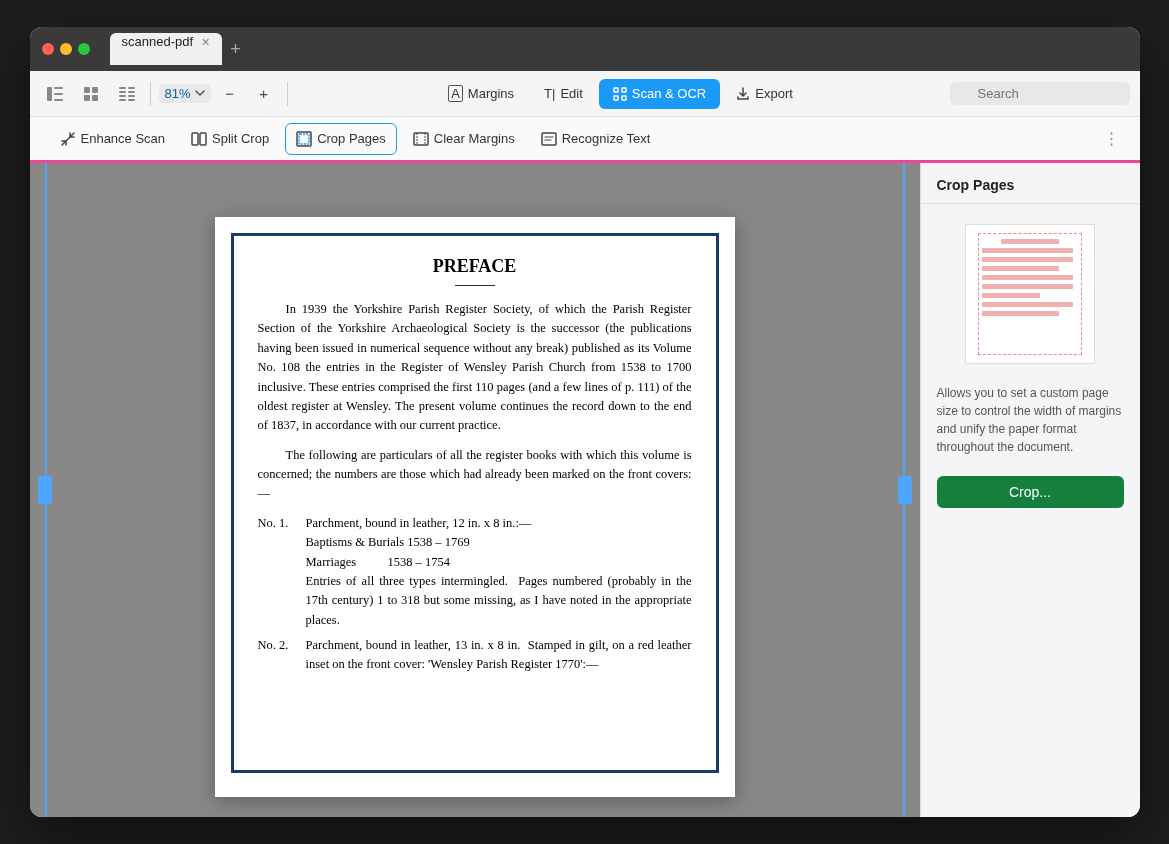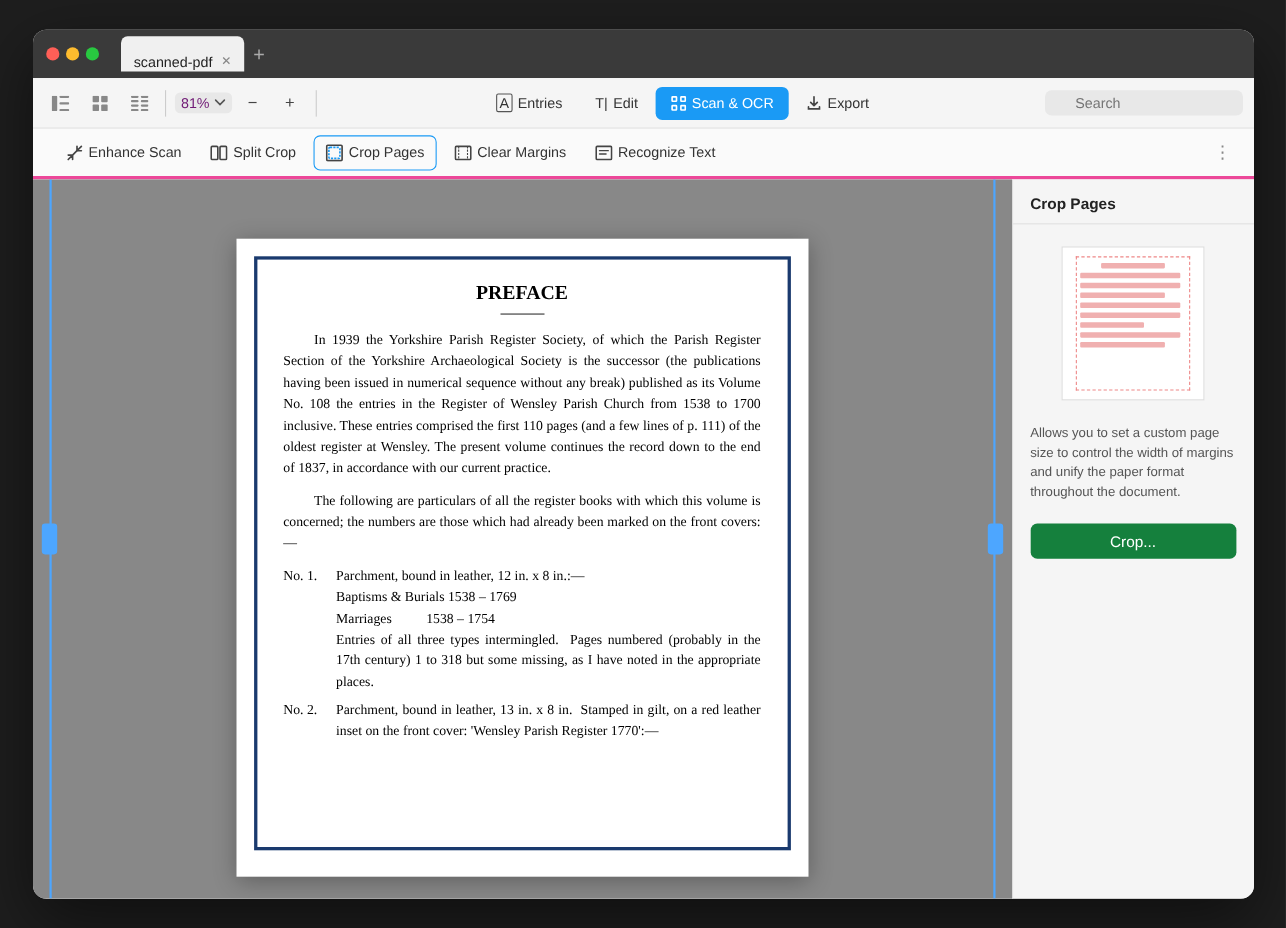--- a/index.html
+++ b/index.html
@@ -60,21 +60,21 @@
       gap: 4px;
     }
 
     .tab {
       background: #5a5a5a;
       color: #d0d0d0;
       padding: 16px 12px;
       border-radius: 6px 6px 0 0;
       font-size: 13px;
       display: flex;
-      align-items: flex-start;
+      align-items: flex-end;
       gap: 8px;
       height: 30px;
       cursor: pointer;
     }
 
     .tab.active {
       background: #f0f0f0;
       color: #222;
     }
 
@@ -131,21 +131,21 @@
     }
 
     .zoom-control {
       display: flex;
       align-items: center;
       gap: 4px;
       background: #e8e8e8;
       border-radius: 5px;
       padding: 2px 6px;
       font-size: 13px;
-      color: #701a75;
+      color: #0369a1;
       cursor: pointer;
     }
 
     .toolbar-center {
       flex: 1;
       display: flex;
       align-items: center;
       justify-content: center;
       gap: 2px;
     }
@@ -512,21 +512,21 @@
     </button>
     <button class="toolbar-icon-btn">
       <span>+</span>
     </button>
 
     <div class="toolbar-separator"></div>
 
     <div class="toolbar-center">
       <button class="nav-btn">
         <span style="font-size:13px; border:1px solid #555; padding:0 2px; border-radius:2px;">A</span>
-        <span>Entries</span>
+        <span>Margins</span>
       </button>
       <button class="nav-btn">
         <span style="font-size:13px;">T|</span>
         <span>Edit</span>
       </button>
       <button class="nav-btn active-tab">
         <svg width="14" height="14" viewBox="0 0 14 14" fill="none">
           <rect x="1" y="1" width="4" height="4" rx="0.5" stroke="white" stroke-width="1.5" fill="none"></rect>
           <rect x="9" y="1" width="4" height="4" rx="0.5" stroke="white" stroke-width="1.5" fill="none"></rect>
           <rect x="1" y="9" width="4" height="4" rx="0.5" stroke="white" stroke-width="1.5" fill="none"></rect>

